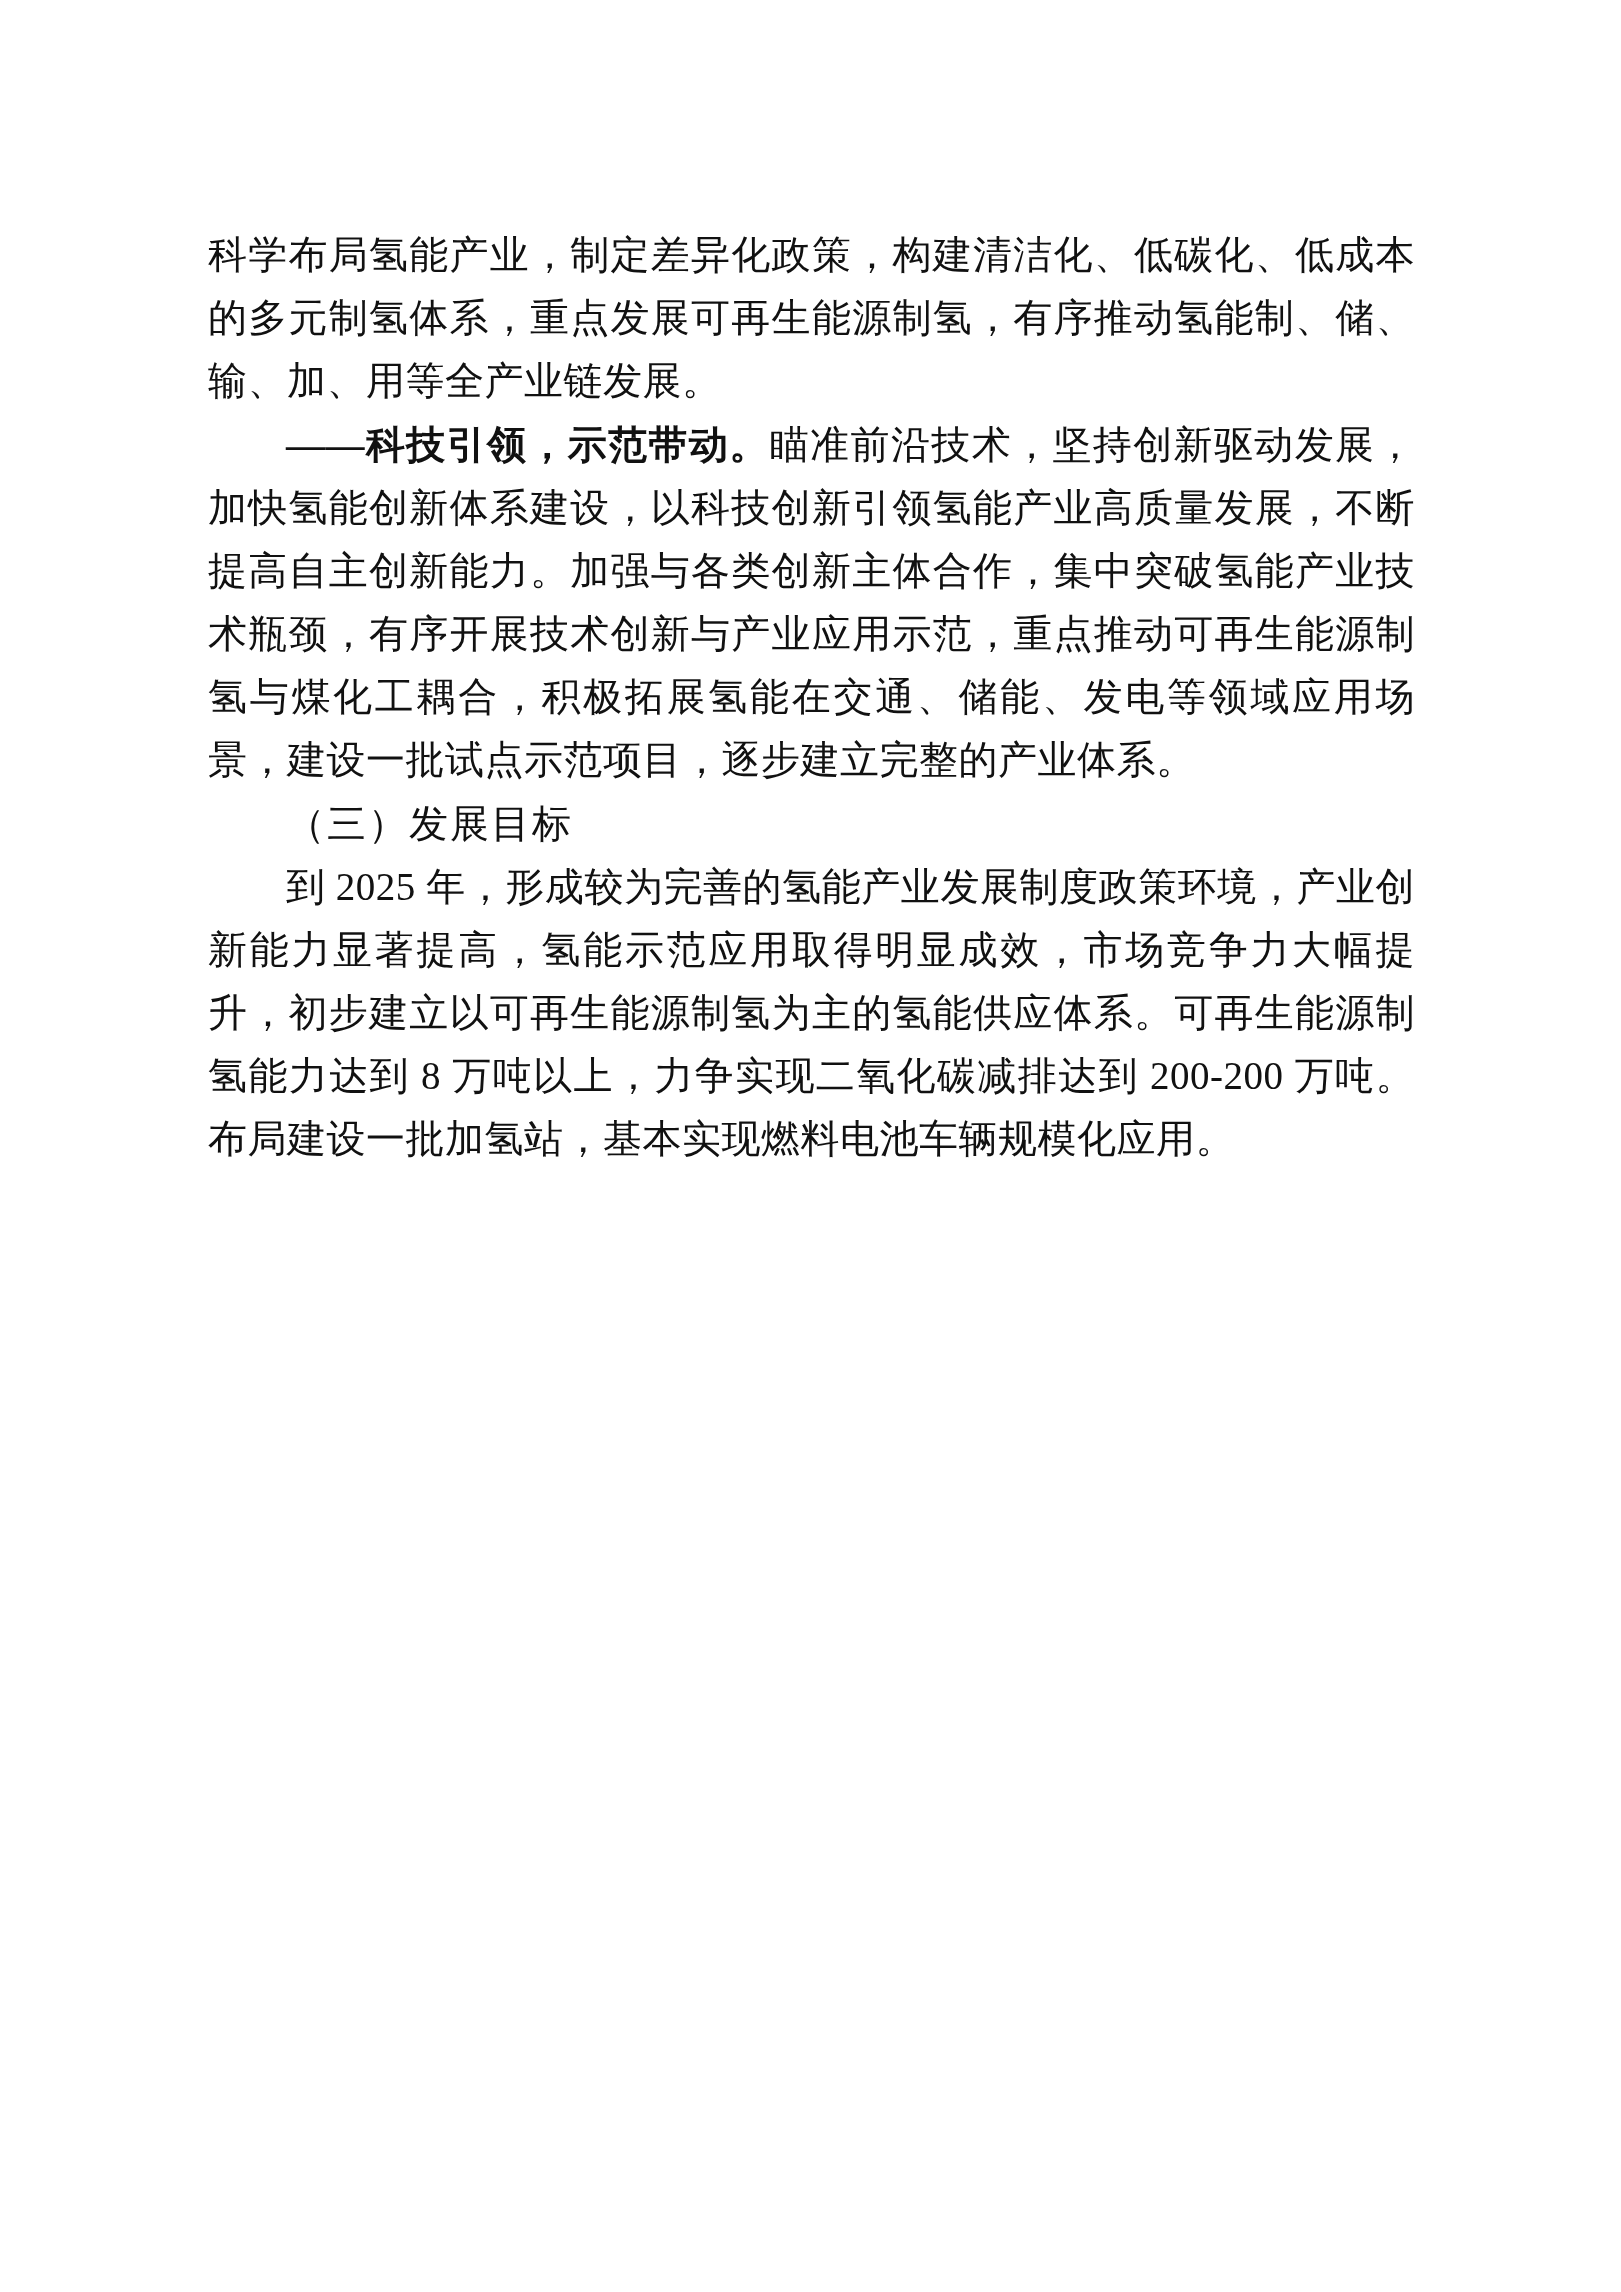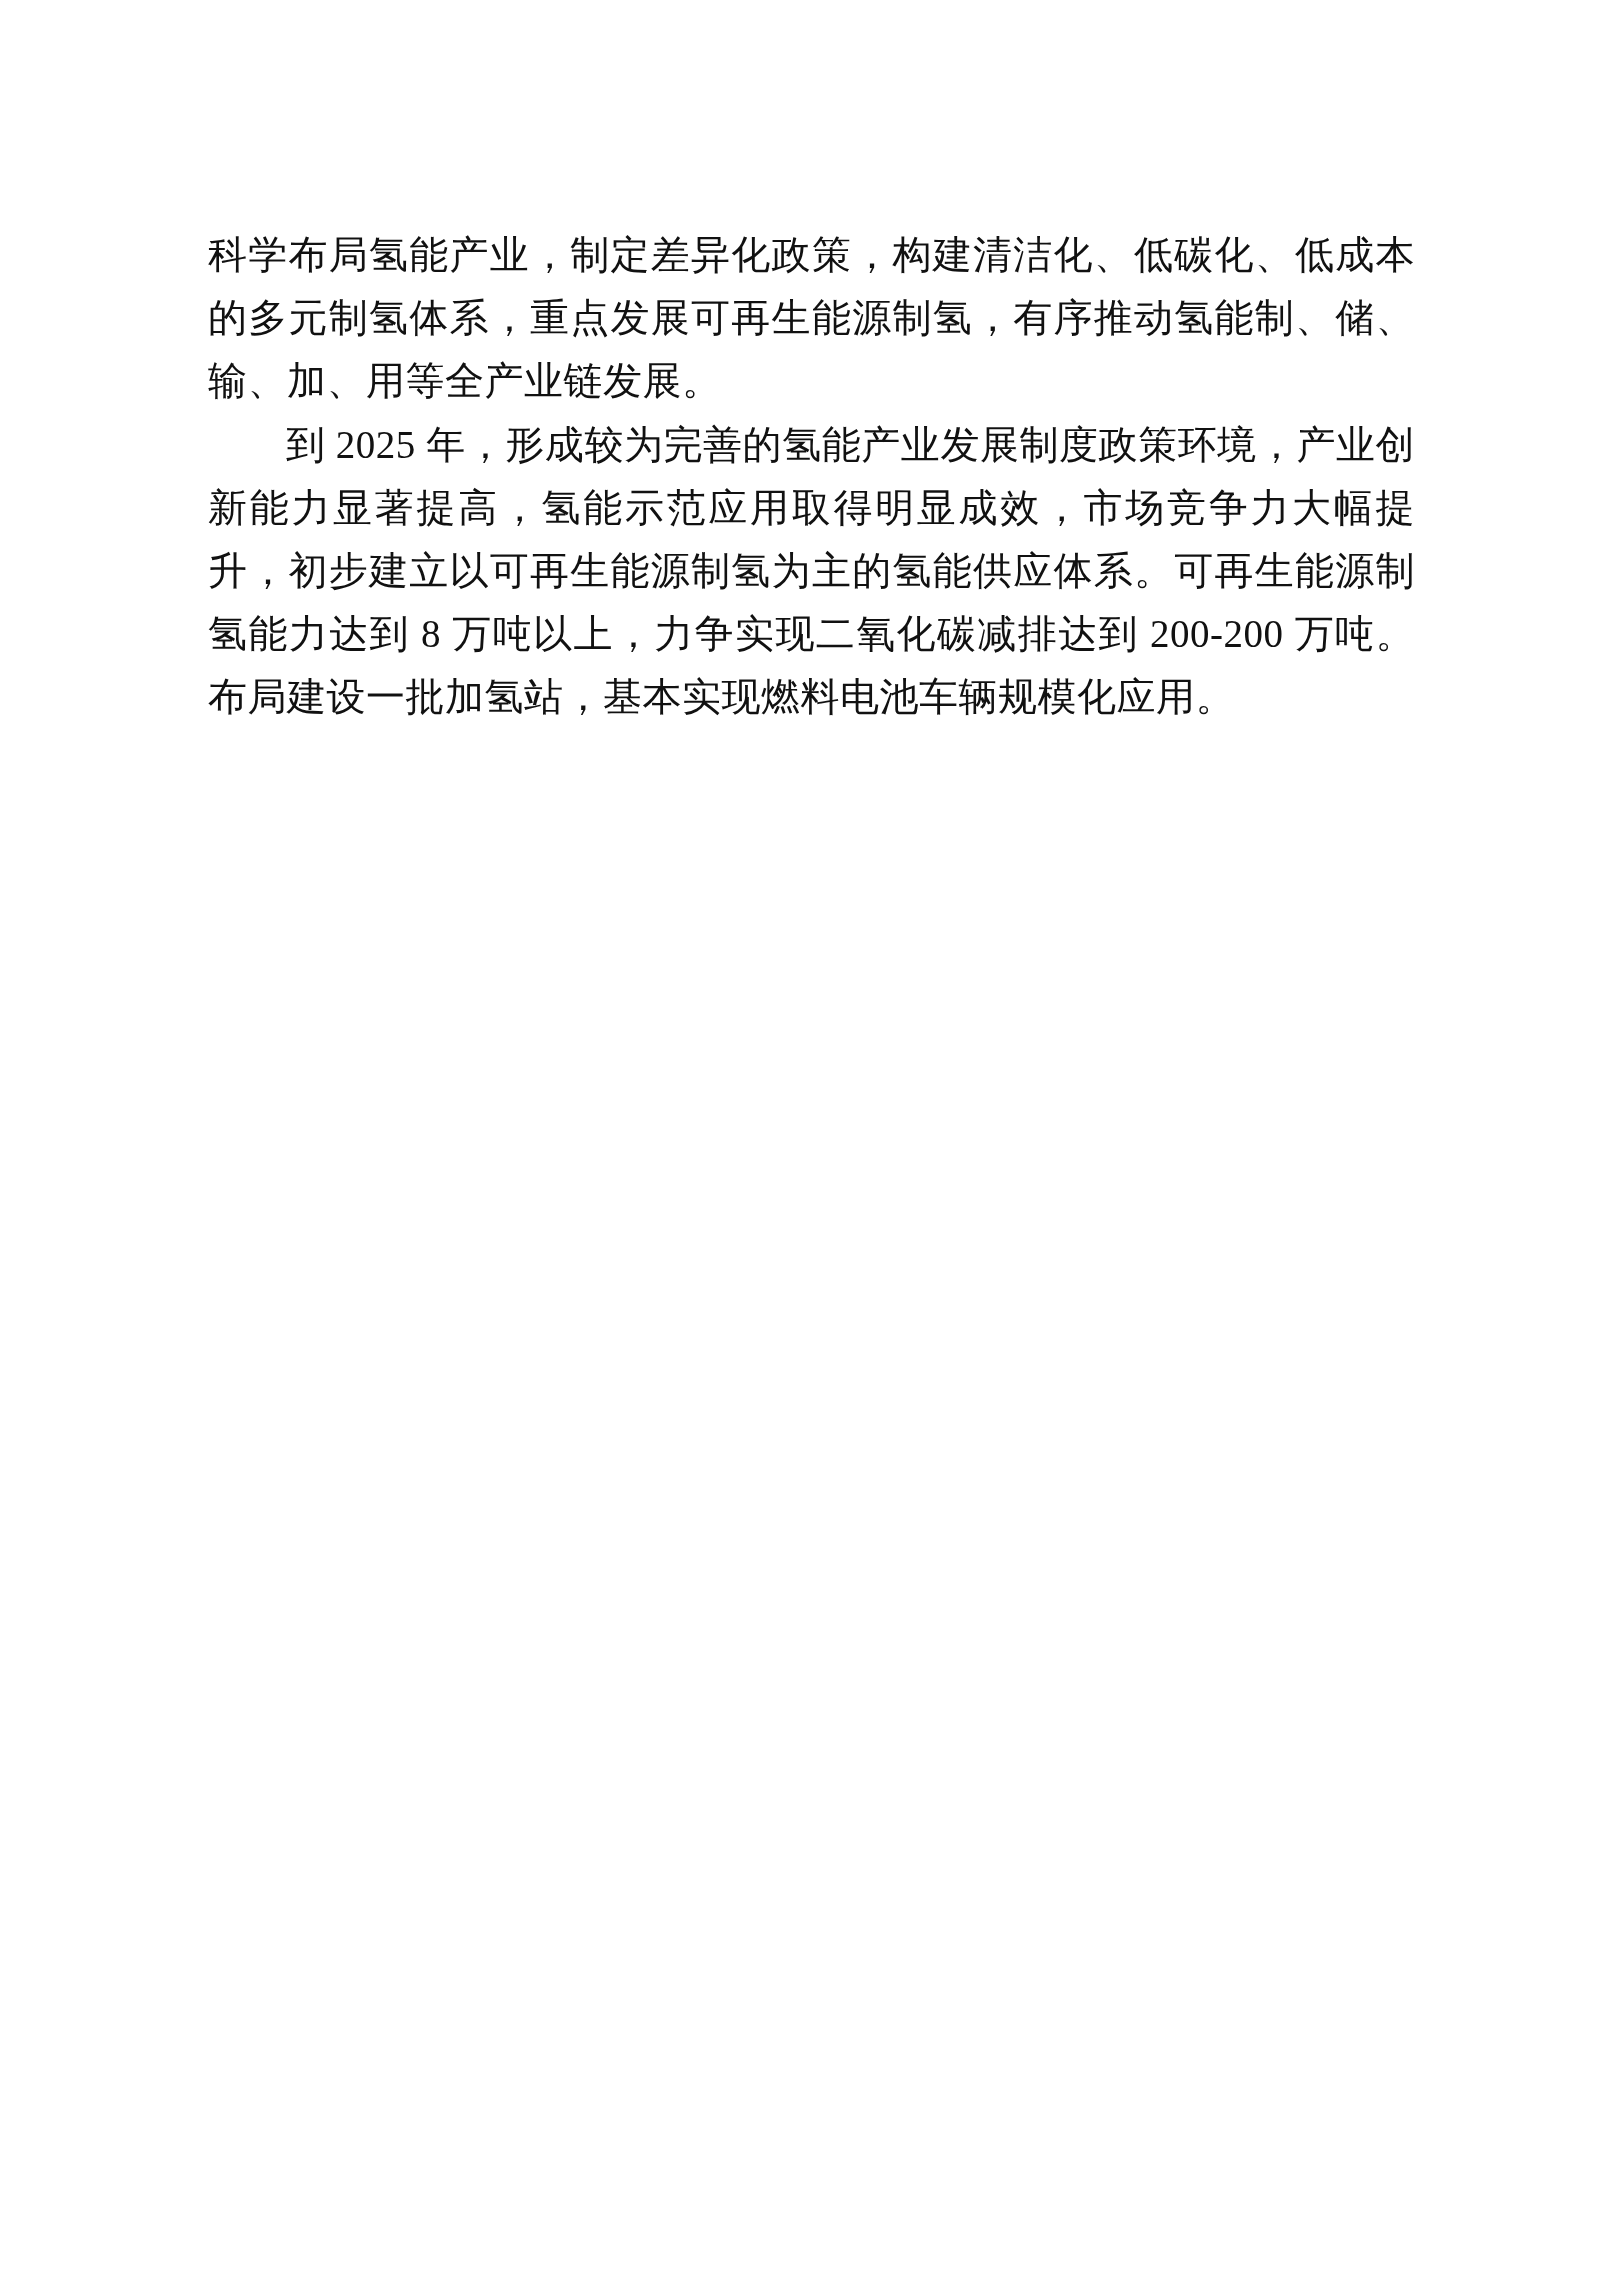--- a/index.html
+++ b/index.html
@@ -50,21 +50,23 @@
   }
 </style>
 </head>
 <body>
 
 <div class="page">
   <div class="doc-body">
 
     <p class="para">科学布局氢能产业，制定差异化政策，构建清洁化、低碳化、低成本的多元制氢体系，重点发展可再生能源制氢，有序推动氢能制、储、输、加、用等全产业链发展。</p>
 
+    <p class="indent2"><span class="bold-title">——科技引领，示范带动。</span><span>瞄准前沿技术，坚持创新驱动发展，加快氢能创新体系建设，以科技创新引领氢能产业高质量发展，不断提高自主创新能力。加强与各类创新主体合作，集中突破氢能产业技术瓶颈，有序开展技术创新与产业应用示范，重点推动可再生能源制氢与煤化工耦合，积极拓展氢能在交通、储能、发电等领域应用场景，建设一批试点示范项目，逐步建立完整的产业体系。</span></p>
 
 
+    <p class="heading-sub kai">（三）发展目标</p>
 
     <p class="indent2">到 2025 年，形成较为完善的氢能产业发展制度政策环境，产业创新能力显著提高，氢能示范应用取得明显成效，市场竞争力大幅提升，初步建立以可再生能源制氢为主的氢能供应体系。可再生能源制氢能力达到 8 万吨以上，力争实现二氧化碳减排达到 200-200 万吨。布局建设一批加氢站，基本实现燃料电池车辆规模化应用。</p>
 
 
   </div>
 </div>
 
 
 </body></html>

